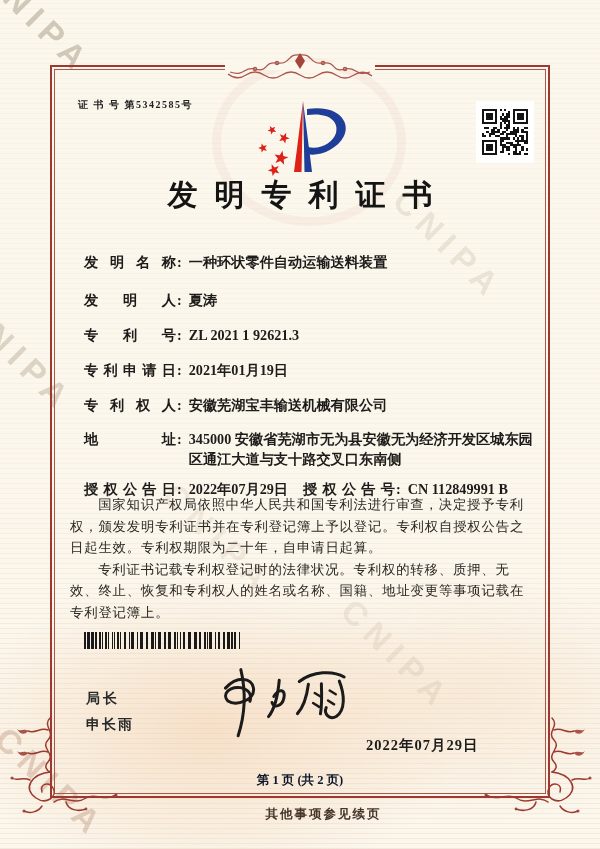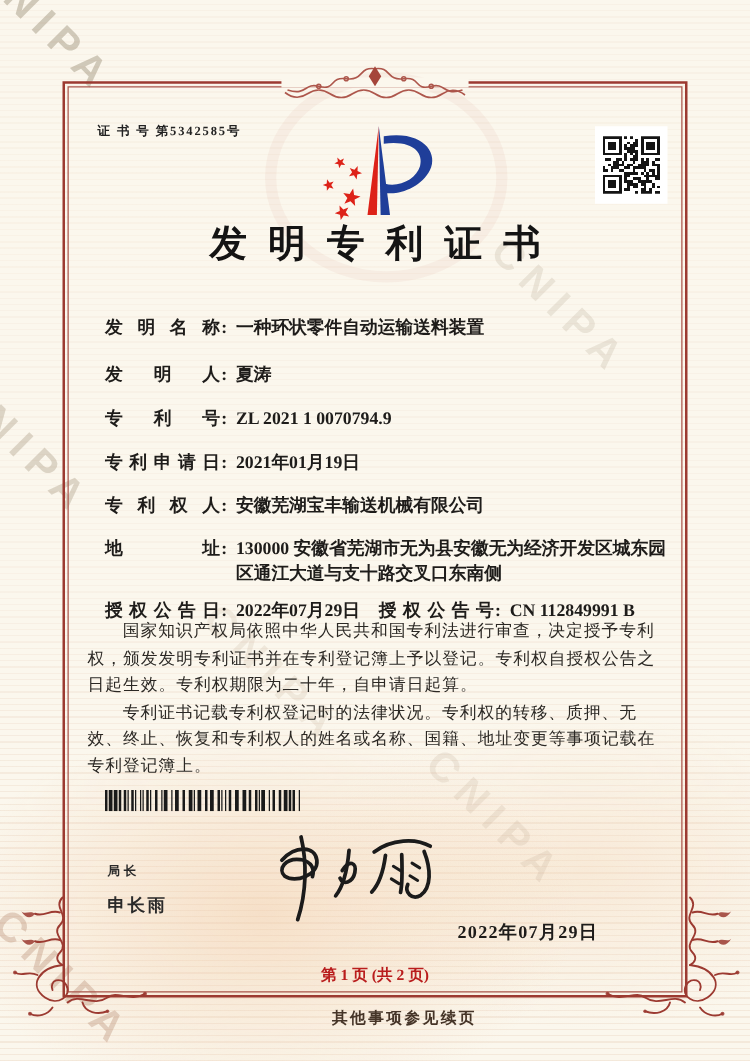--- a/index.html
+++ b/index.html
@@ -79,30 +79,30 @@
   
   .paras{position:absolute;left:70px;top:494px;width:464px;z-index:4;
     font-size:13.4px;line-height:21.6px;letter-spacing:0.8px;color:#2b2824;}
   .paras p{margin:0;text-indent:2.1em;}
   
   .barcode{position:absolute;left:84px;top:632px;z-index:4;}
   
   .director-title{
     position:absolute;left:86px;top:690px;z-index:4;
     font-family:"Liberation Sans","DejaVu Sans",sans-serif;
-    font-size:10px;font-weight:600;letter-spacing:3px;color:#2a2a2a;}
+    font-size:14px;font-weight:600;letter-spacing:3px;color:#2a2a2a;}
   .director-name{
     position:absolute;left:86px;top:716px;z-index:4;
     font-family:"Liberation Sans","DejaVu Sans",sans-serif;
     font-size:14px;font-weight:600;letter-spacing:2px;color:#2a2a2a;text-align:right;}
   .signature{position:absolute;left:212px;top:662px;z-index:4;transform:rotate(-2deg);}
   .issue-date{position:absolute;left:366px;top:736px;z-index:4;
     font-size:14.5px;font-weight:600;letter-spacing:1px;color:#1e1c1a;}
   .page-info{position:absolute;left:0;right:0;top:772px;z-index:4;
-    text-align:center;font-size:12.5px;font-weight:600;color:#b91c1c;}
+    text-align:center;font-size:12.5px;font-weight:600;color:#0f172a;}
   .note{position:absolute;left:0;right:0;top:806px;z-index:4;
     text-align:center;font-size:12.5px;font-weight:600;letter-spacing:2px;color:#463528;padding-left:47px;}
   
   .orn-top{position:absolute;left:225px;top:51px;z-index:5;}
   .corner{position:absolute;top:716px;z-index:5;}
   .corner.bl{left:8px;}
   .corner.br{left:482px;transform:scaleX(-1);}
 </style>
 </head>
 <body>
@@ -441,36 +441,36 @@
       <span class="val">一种环状零件自动运输送料装置</span>
     </div>
     <div class="row">
       <span class="lab">发明人</span>
         <span class="col">:</span>
       <span class="val">夏涛</span>
     </div>
     <div class="row">
       <span class="lab">专利号</span>
         <span class="col">:</span>
-      <span class="val">ZL 2021 1 0070794.9</span>
+      <span class="val">ZL 2021 1 92621.3</span>
     </div>
     <div class="row">
       <span class="lab">专利申请日</span>
         <span class="col">:</span>
       <span class="val">2021年01月19日</span>
     </div>
     <div class="row">
       <span class="lab">专利权人</span>
         <span class="col">:</span>
       <span class="val">安徽芜湖宝丰输送机械有限公司</span>
     </div>
     <div class="row addr">
       <span class="lab">地址</span>
         <span class="col">:</span>
-      <span class="val">130000 安徽省芜湖市无为县安徽无为经济开发区城东园区通江大道与支十路交叉口东南侧</span>
+      <span class="val">345000 安徽省芜湖市无为县安徽无为经济开发区城东园区通江大道与支十路交叉口东南侧</span>
     </div>
     <div class="grant-row">
       <span class="pair p1">
         <span class="lab">授权公告日</span>
           <span class="col">:</span>
         <span>2022年07月29日</span>
       </span>
       <span class="pair">
         <span class="lab">授权公告号</span>
           <span class="col">:</span>

